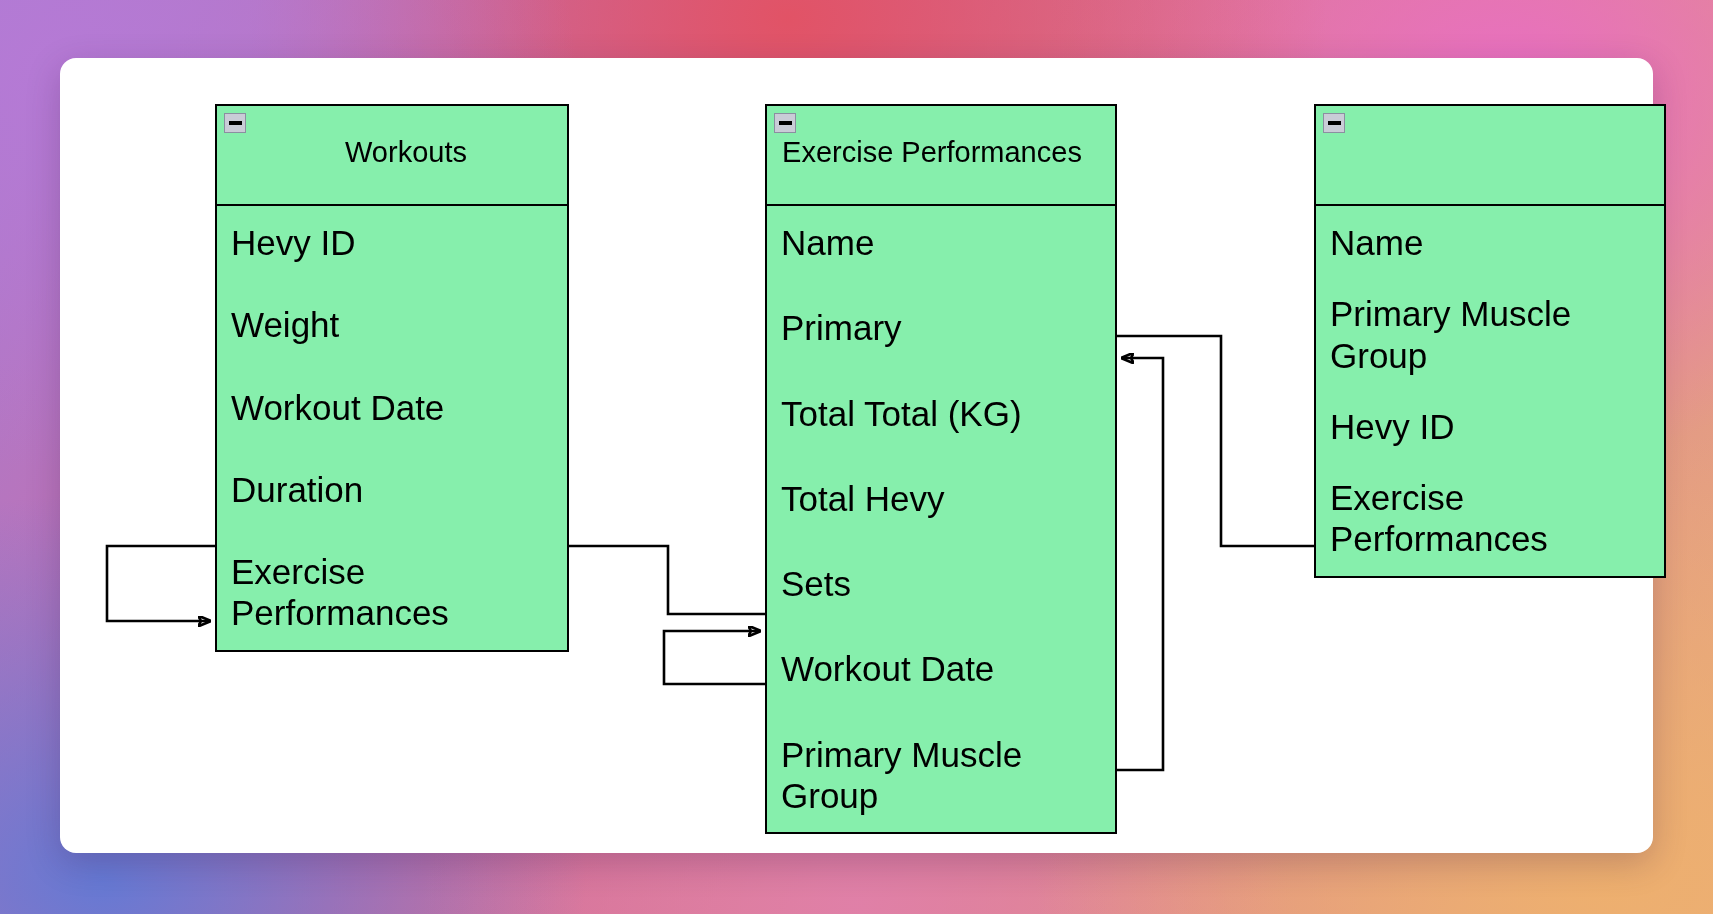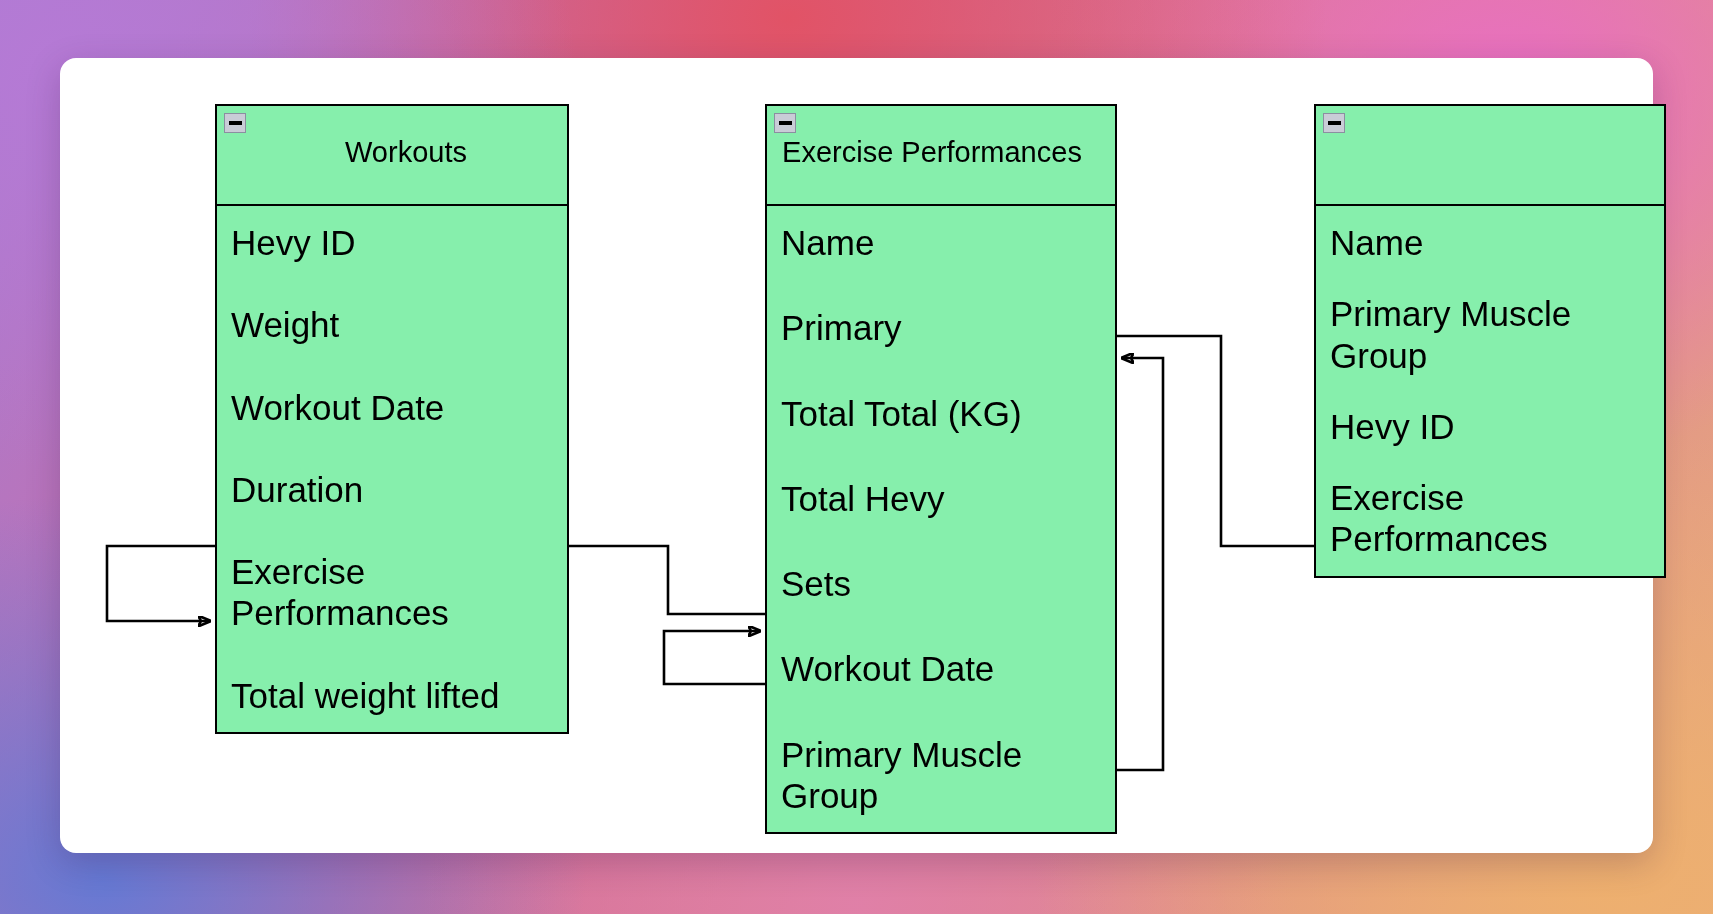--- a/index.html
+++ b/index.html
@@ -154,21 +154,20 @@
           <div class="bar"></div>
         </div>
         <div class="entity-title">Workouts</div>
       </div>
       <div class="entity-fields">
         <div class="field">Hevy ID</div>
         <div class="field">Weight</div>
         <div class="field">Workout Date</div>
         <div class="field">Duration</div>
         <div class="field">Exercise Performances</div>
-        <div class="field">Total weight lifted</div>
       </div>
     </div>
 
     <div class="entity" id="entity-exercise-performances">
       <div class="entity-header">
         <div class="collapse-icon">
           <div class="bar"></div>
         </div>
         <div class="entity-title">Exercise Performances</div>
       </div>

